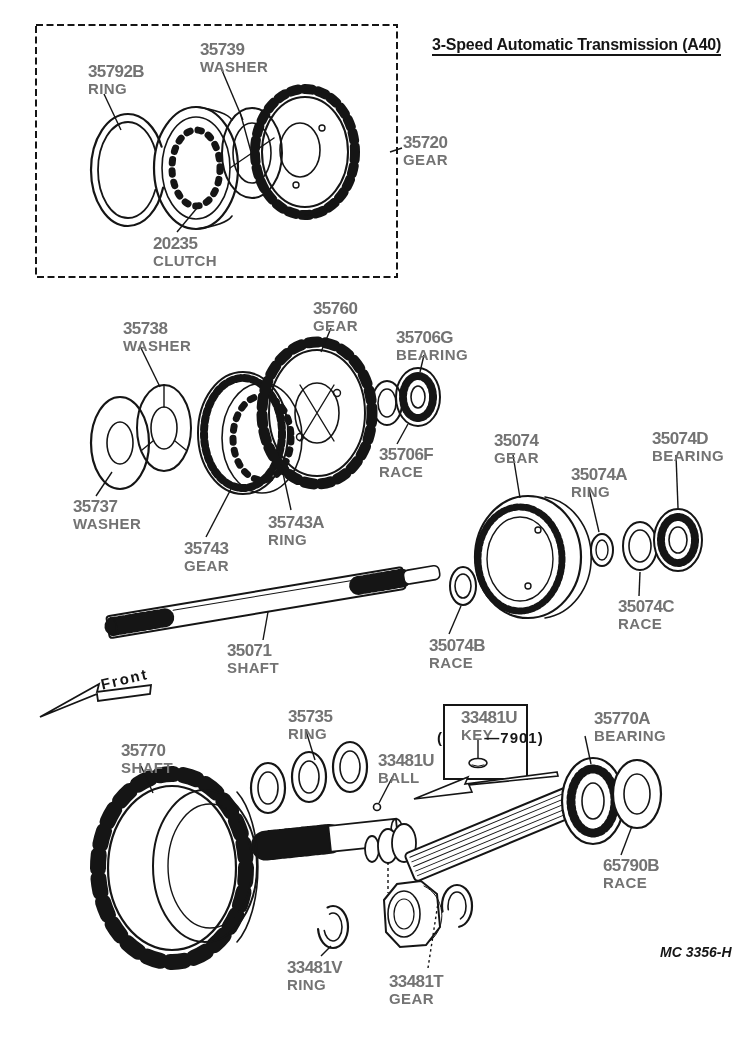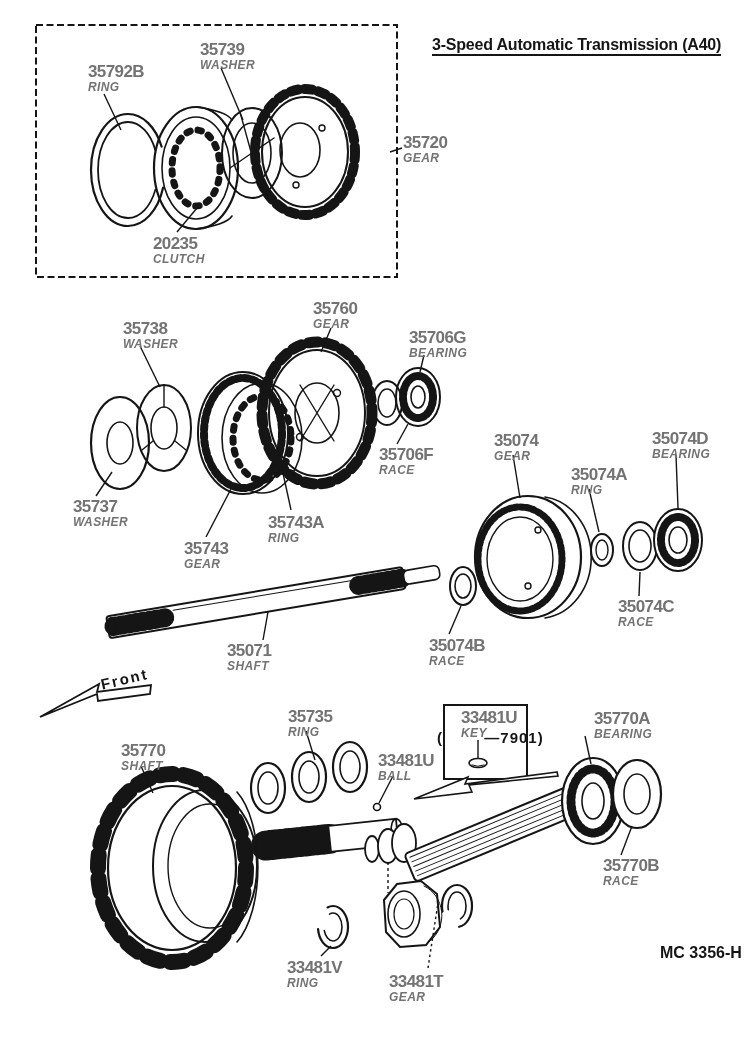--- a/index.html
+++ b/index.html
@@ -1,27 +1,27 @@
 <!DOCTYPE html>
 <html><head>
 <meta charset="utf-8">
 <style>
   html,body{margin:0;padding:0;background:#e8e8e8;}
   #page{position:relative;width:752px;height:1038px;background:#ffffff;overflow:hidden;
         font-family:"Liberation Sans",sans-serif;color:#151515;}
   #art{position:absolute;left:0;top:0;}
   .plabel{position:absolute;font-weight:700;line-height:1.04;white-space:nowrap;color:#737373;}
   .pnum{font-size:17px;letter-spacing:-0.6px;}
-  .ptype{font-size:12px;letter-spacing:0.4px;font-style:italic;}
+  .ptype{font-size:15px;letter-spacing:0.4px;}
   .title{position:absolute;left:432px;top:36px;font-size:16px;font-weight:700;
          border-bottom:2px solid #151515;letter-spacing:-0.2px;}
   .caption{position:absolute;left:437px;top:683px;font-size:15px;font-weight:700;white-space:pre;letter-spacing:1px;margin-top:46px;}
   .front{position:absolute;left:99px;top:676px;font-size:15px;font-weight:700;letter-spacing:2px;
          transform:rotate(-13deg);transform-origin:left top;}
-  .doccode{position:absolute;left:660px;top:944px;font-size:16px;font-weight:700;letter-spacing:0;}
+  .doccode{position:absolute;left:660px;top:944px;font-size:14px;font-weight:700;letter-spacing:0;font-style:italic;}
   svg .ln{fill:none;stroke:#151515;stroke-linecap:round;}
   svg .lw{fill:#ffffff;stroke:#151515;}
   svg .ld{fill:none;stroke:#151515;stroke-width:1.4;}
 </style>
 </head>
 <body>
 
 <div id="page">
 
   <svg id="art" width="752" height="1038" viewBox="0 0 752 1038">
@@ -253,21 +253,21 @@
     <div class="ptype">CLUTCH</div>
   </div>
   <div class="plabel" style="left:123px;top:320px">
     <div class="pnum">35738</div>
     <div class="ptype">WASHER</div>
   </div>
   <div class="plabel" style="left:313px;top:300px">
     <div class="pnum">35760</div>
     <div class="ptype">GEAR</div>
   </div>
-  <div class="plabel" style="left:409px;top:329px">
+  <div class="plabel" style="left:396px;top:329px">
     <div class="pnum">35706G</div>
     <div class="ptype">BEARING</div>
   </div>
   <div class="plabel" style="left:379px;top:446px">
     <div class="pnum">35706F</div>
     <div class="ptype">RACE</div>
   </div>
   <div class="plabel" style="left:73px;top:498px">
     <div class="pnum">35737</div>
     <div class="ptype">WASHER</div>
@@ -318,21 +318,21 @@
   </div>
   <div class="plabel" style="left:121px;top:742px">
     <div class="pnum">35770</div>
     <div class="ptype">SHAFT</div>
   </div>
   <div class="plabel" style="left:378px;top:752px">
     <div class="pnum">33481U</div>
     <div class="ptype">BALL</div>
   </div>
   <div class="plabel" style="left:603px;top:857px">
-    <div class="pnum">35770B</div>
+    <div class="pnum">65790B</div>
     <div class="ptype">RACE</div>
   </div>
   <div class="plabel" style="left:287px;top:959px">
     <div class="pnum">33481V</div>
     <div class="ptype">RING</div>
   </div>
   <div class="plabel" style="left:389px;top:973px">
     <div class="pnum">33481T</div>
     <div class="ptype">GEAR</div>
   </div>

